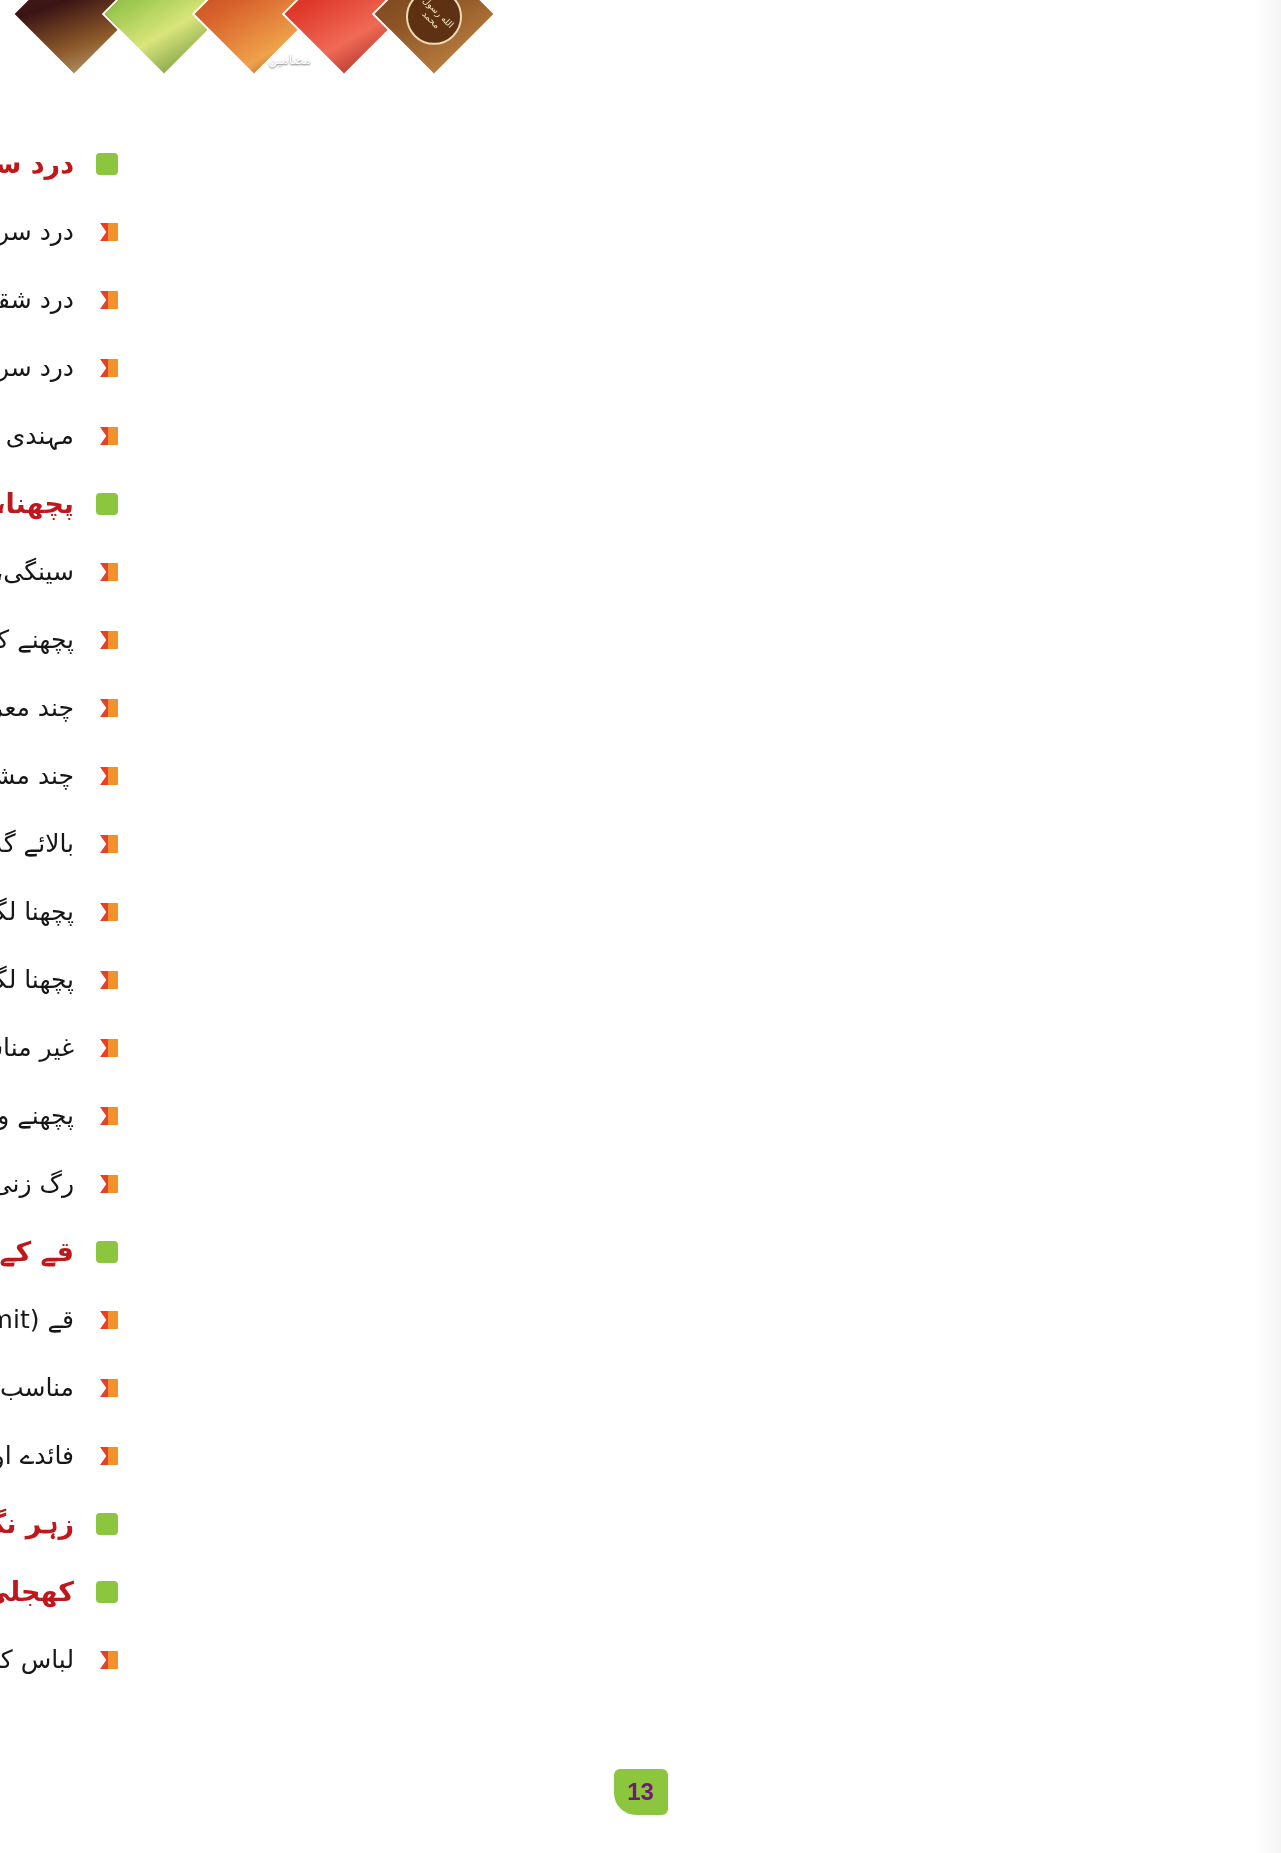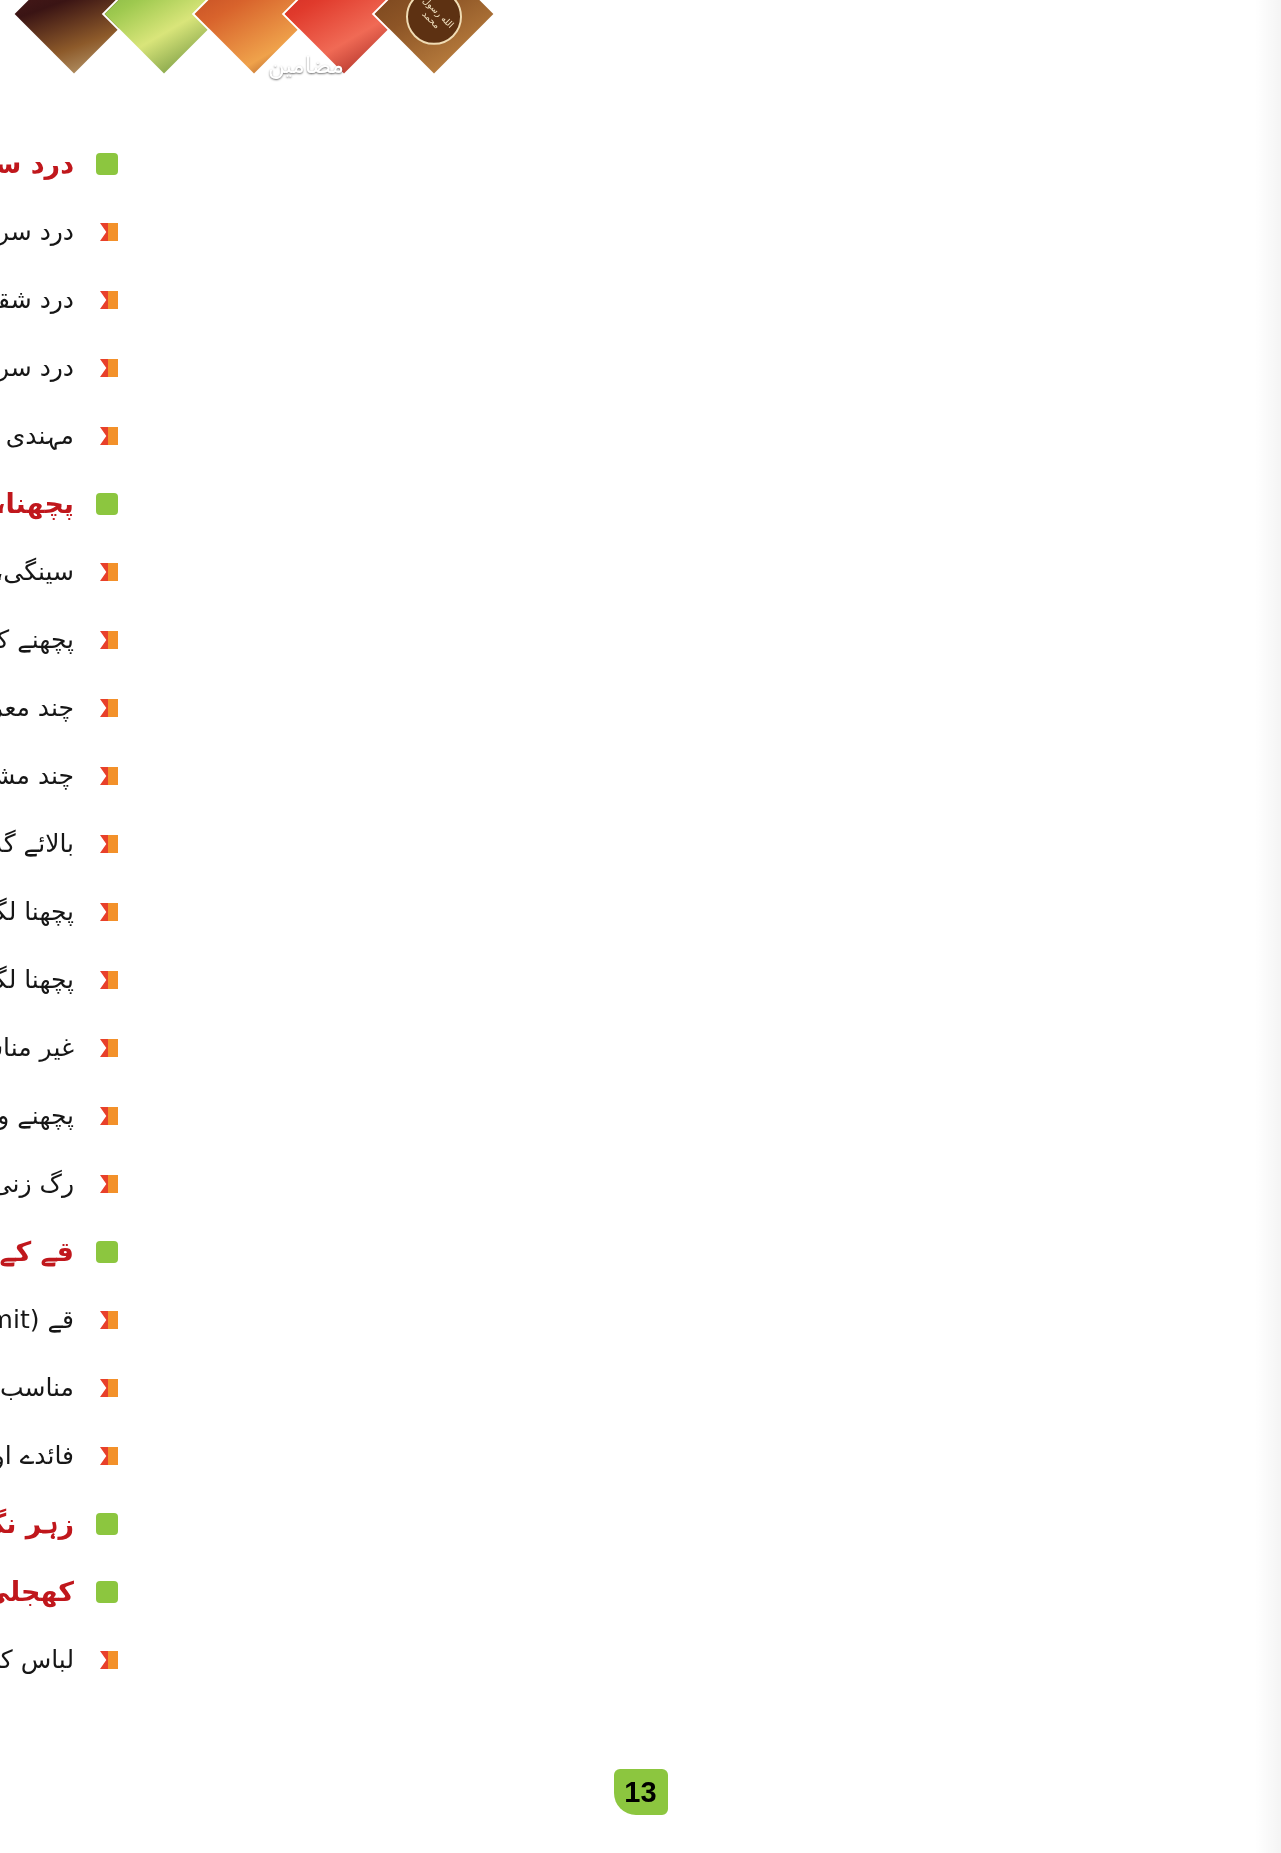--- a/index.html
+++ b/index.html
@@ -67,21 +67,21 @@
     text-align: center;
     font-family: "DejaVu Sans", sans-serif;
     direction: rtl;
   }
 
   #banner-label {
     position: absolute;
     left: 268px;
     top: 52px;
     color: #ffffff;
-    font-size: 23px;
+    font-size: 13px;
     direction: rtl;
     font-family: "DejaVu Sans", sans-serif;
     text-shadow: 0 1px 2px rgba(0,0,0,.55);
     letter-spacing: 1px;
     text-align: center;
   }
 
   
   #toc {
     position: absolute;
@@ -145,23 +145,23 @@
   
   #footer-badge {
     position: absolute;
     left: 50%;
     transform: translateX(-50%);
     bottom: 38px;
     width: 54px;
     height: 46px;
     background: #8cc63f;
     border-radius: 6px 6px 6px 22px;
-    color: #000000;
+    color: #701a75;
     font-family: "Liberation Sans", sans-serif;
-    font-size: 29px;
+    font-size: 24px;
     font-weight: bold;
     display: flex;
     align-items: center;
     justify-content: center;
   }
   
   #page-shade {
     position: absolute;
     right: 0; top: 0;
     width: 26px; height: 1853px;

